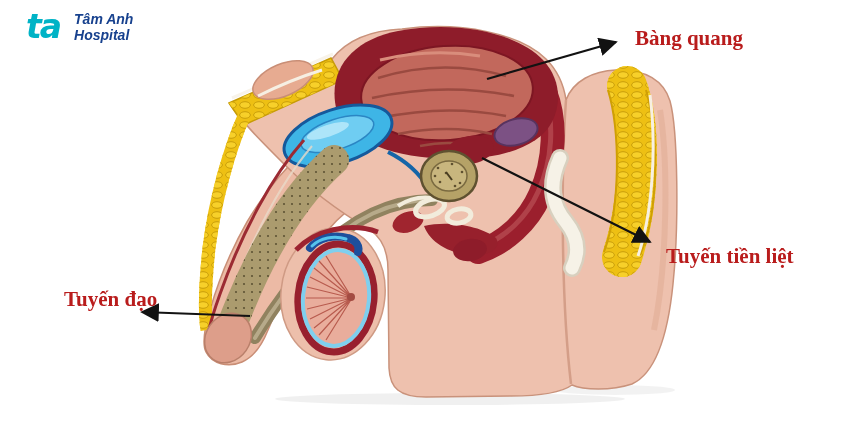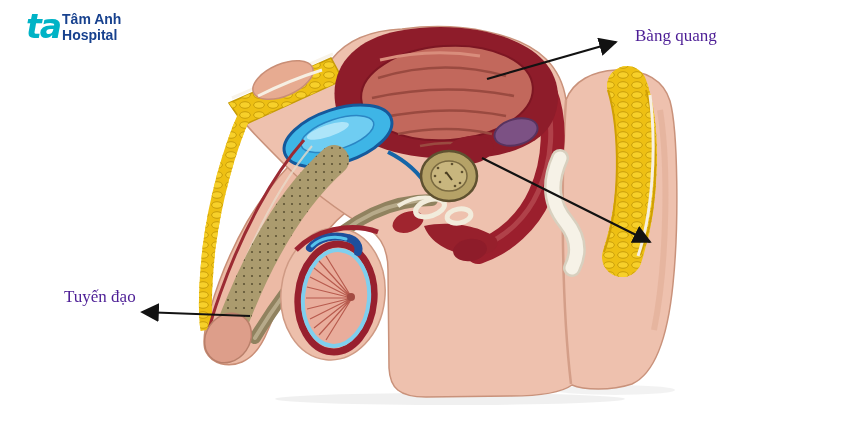--- a/index.html
+++ b/index.html
@@ -1,33 +1,33 @@
 <!DOCTYPE html>
 <html><head>
 <meta charset="utf-8">
 <style>
   html,body{margin:0;padding:0;background:#fff;}
   #stage{
     position:relative;width:847px;height:443px;background:#ffffff;
     font-family:"Liberation Serif", serif;overflow:hidden;
   }
   
-  #logo{position:absolute;left:26px;top:10px;display:flex;align-items:center;gap:2px;}
+  #logo{position:absolute;left:26px;top:10px;display:flex;align-items:center;gap:14px;}
   #logo .mark{
     font-family:"DejaVu Sans", sans-serif;font-weight:bold;font-style:italic;
     font-size:33px;line-height:1;color:#00b3c6;letter-spacing:-2px;
   }
   #logo .names{display:flex;flex-direction:column;justify-content:center;}
   #logo .names span{
     font-family:"Liberation Sans", sans-serif;font-weight:bold;
-    font-size:14px;line-height:16px;color:#17418e;
+    font-size:14px;line-height:16px;color:#17418e;font-style:italic;
   }
   
   .anno{
-    position:absolute;font-weight:normal;font-size:17px;color:#4c1d95;
+    position:absolute;font-weight:bold;font-size:21px;color:#b91c1c;
     white-space:nowrap;
   }
   #label-bladder{left:635px;top:26px;}
   #label-prostate{left:666px;top:244px;}
   #label-urethra{left:64px;top:287px;}
   
   #model-svg{position:absolute;left:0;top:0;}
 </style>
 </head>
 <body>
@@ -193,15 +193,16 @@
     </g>
 
     <g stroke="#121212" stroke-width="2.2" fill="none">
       <line x1="487" y1="79" x2="616" y2="42" marker-end="url(#arrowhead)"></line>
       <line x1="482" y1="158" x2="650" y2="242" marker-end="url(#arrowhead)"></line>
       <line x1="250" y1="316" x2="142" y2="312" marker-end="url(#arrowhead)"></line>
     </g>
   </svg>
 
   <div class="anno" id="label-bladder">Bàng quang</div>
+  <div class="anno" id="label-prostate">Tuyến tiền liệt</div>
   <div class="anno" id="label-urethra">Tuyến đạo</div>
 
 </div>
 
 </body></html>

